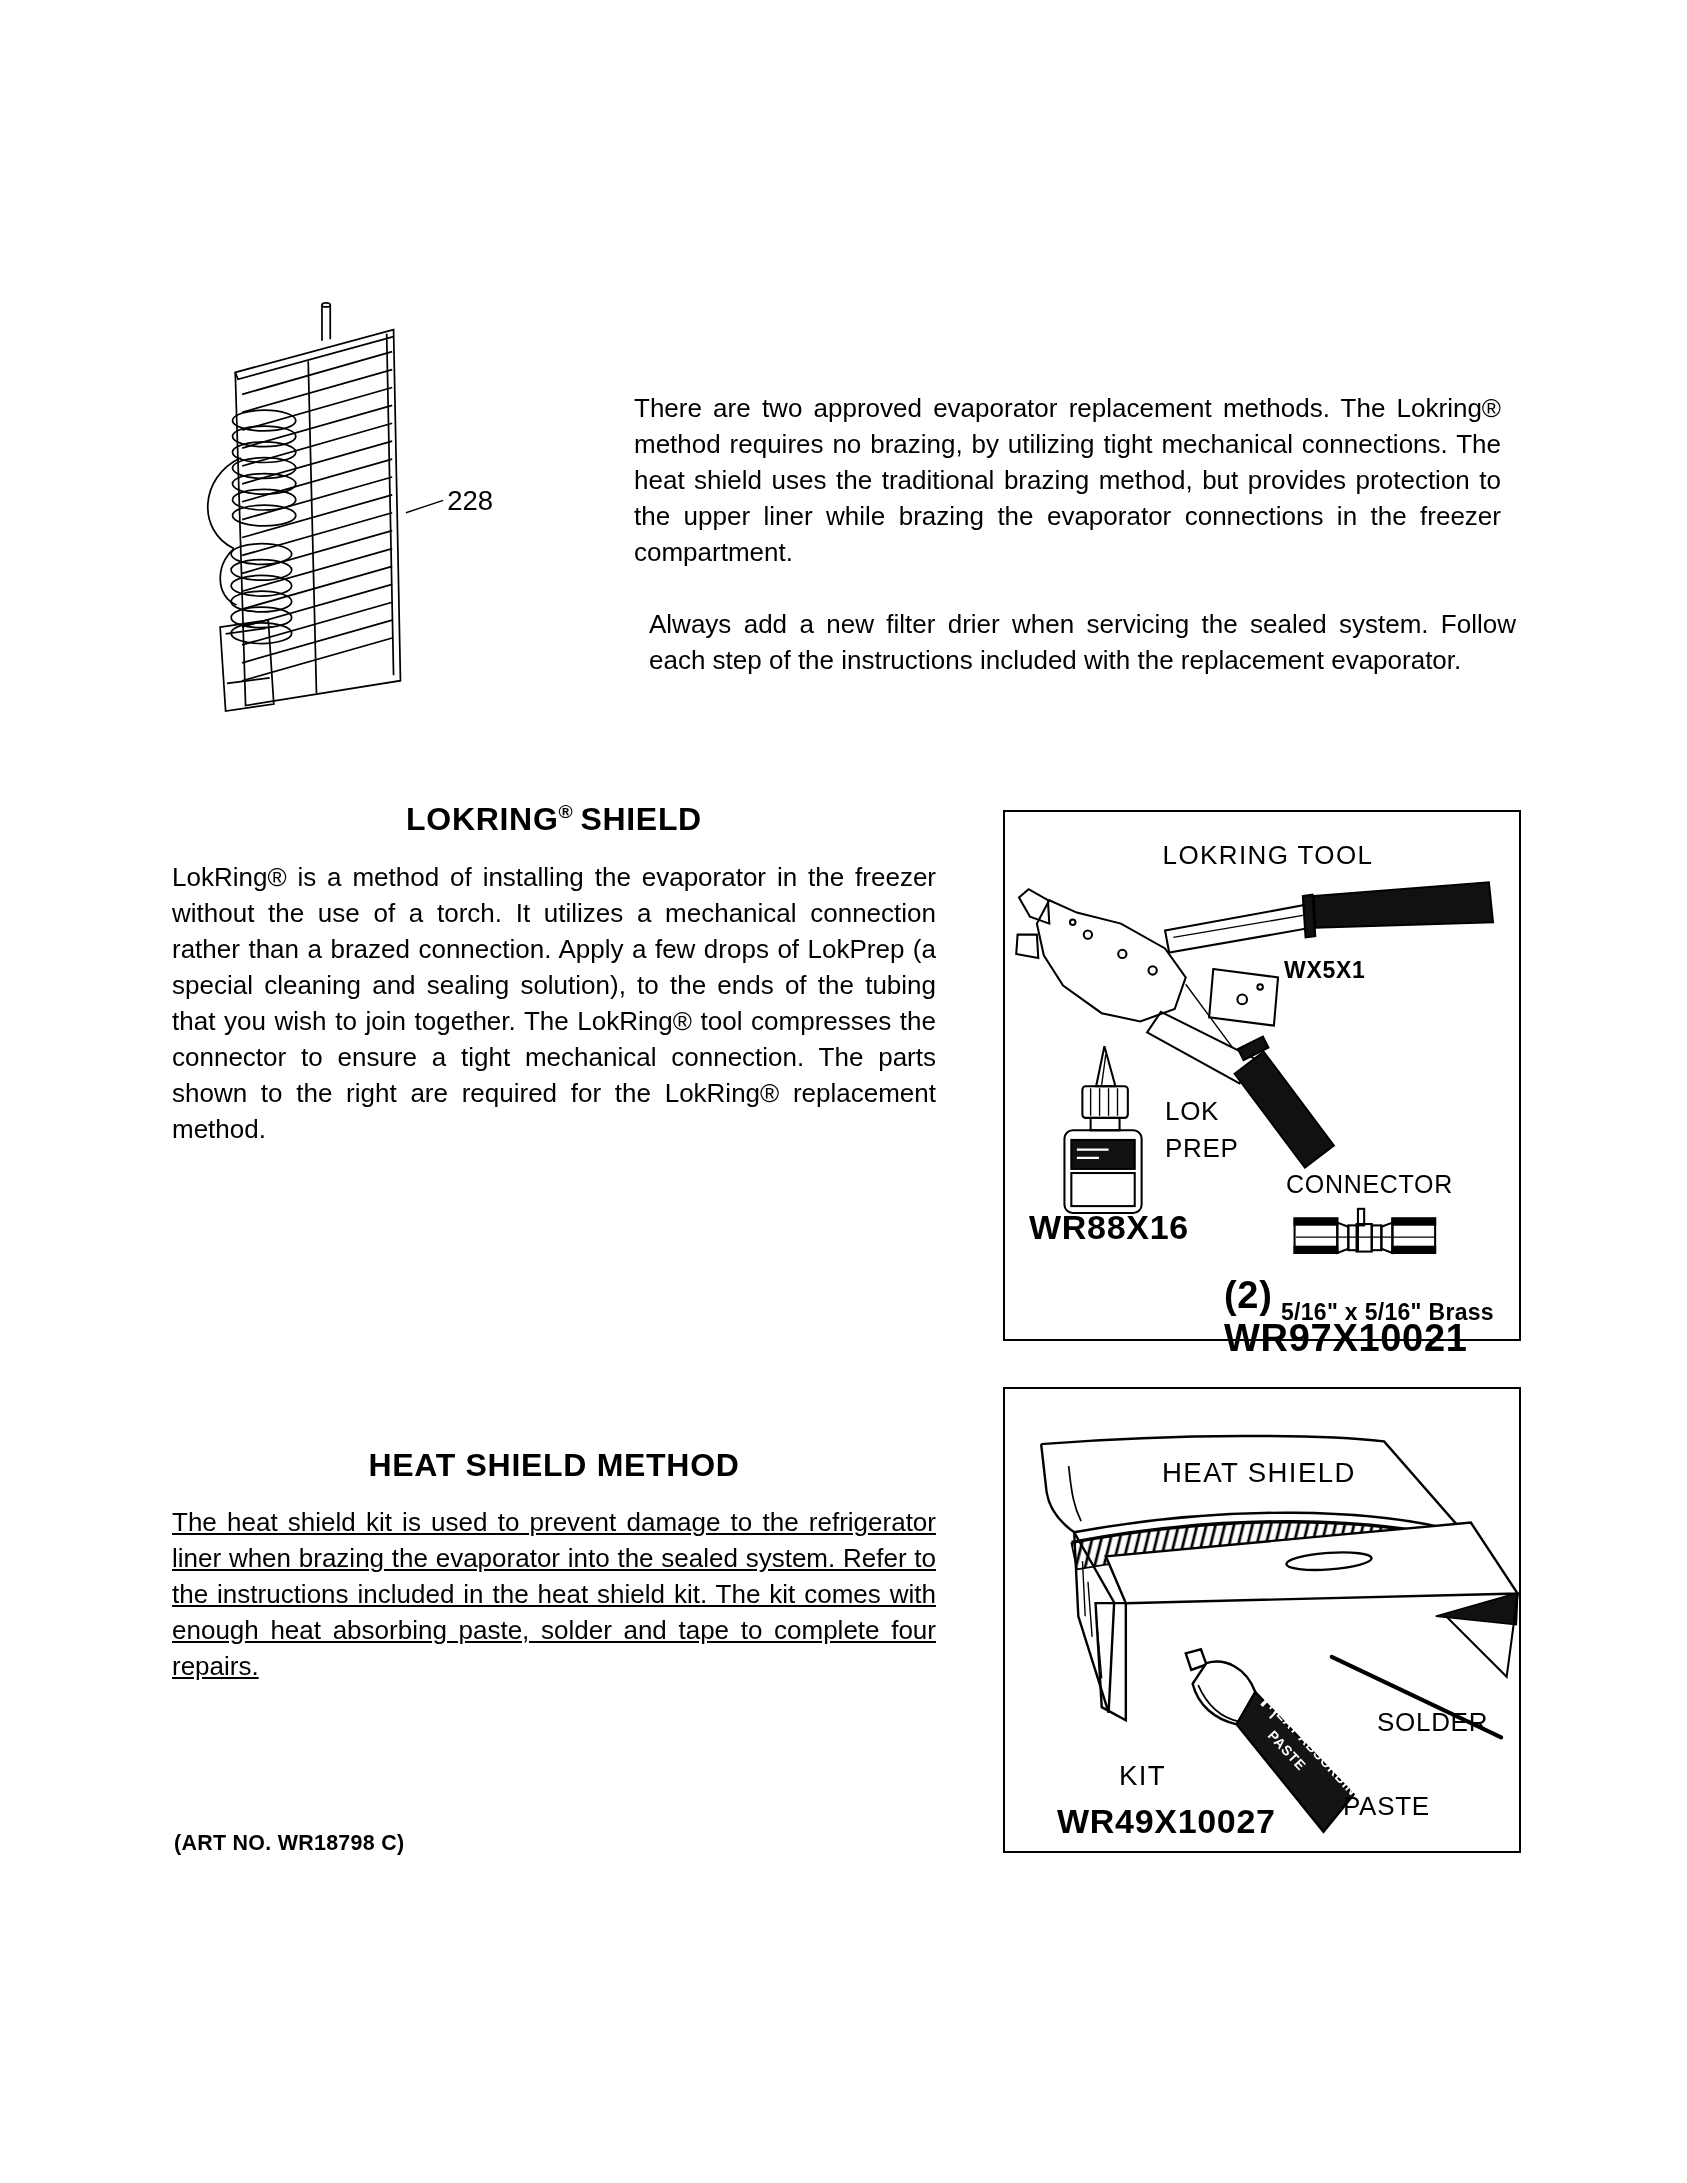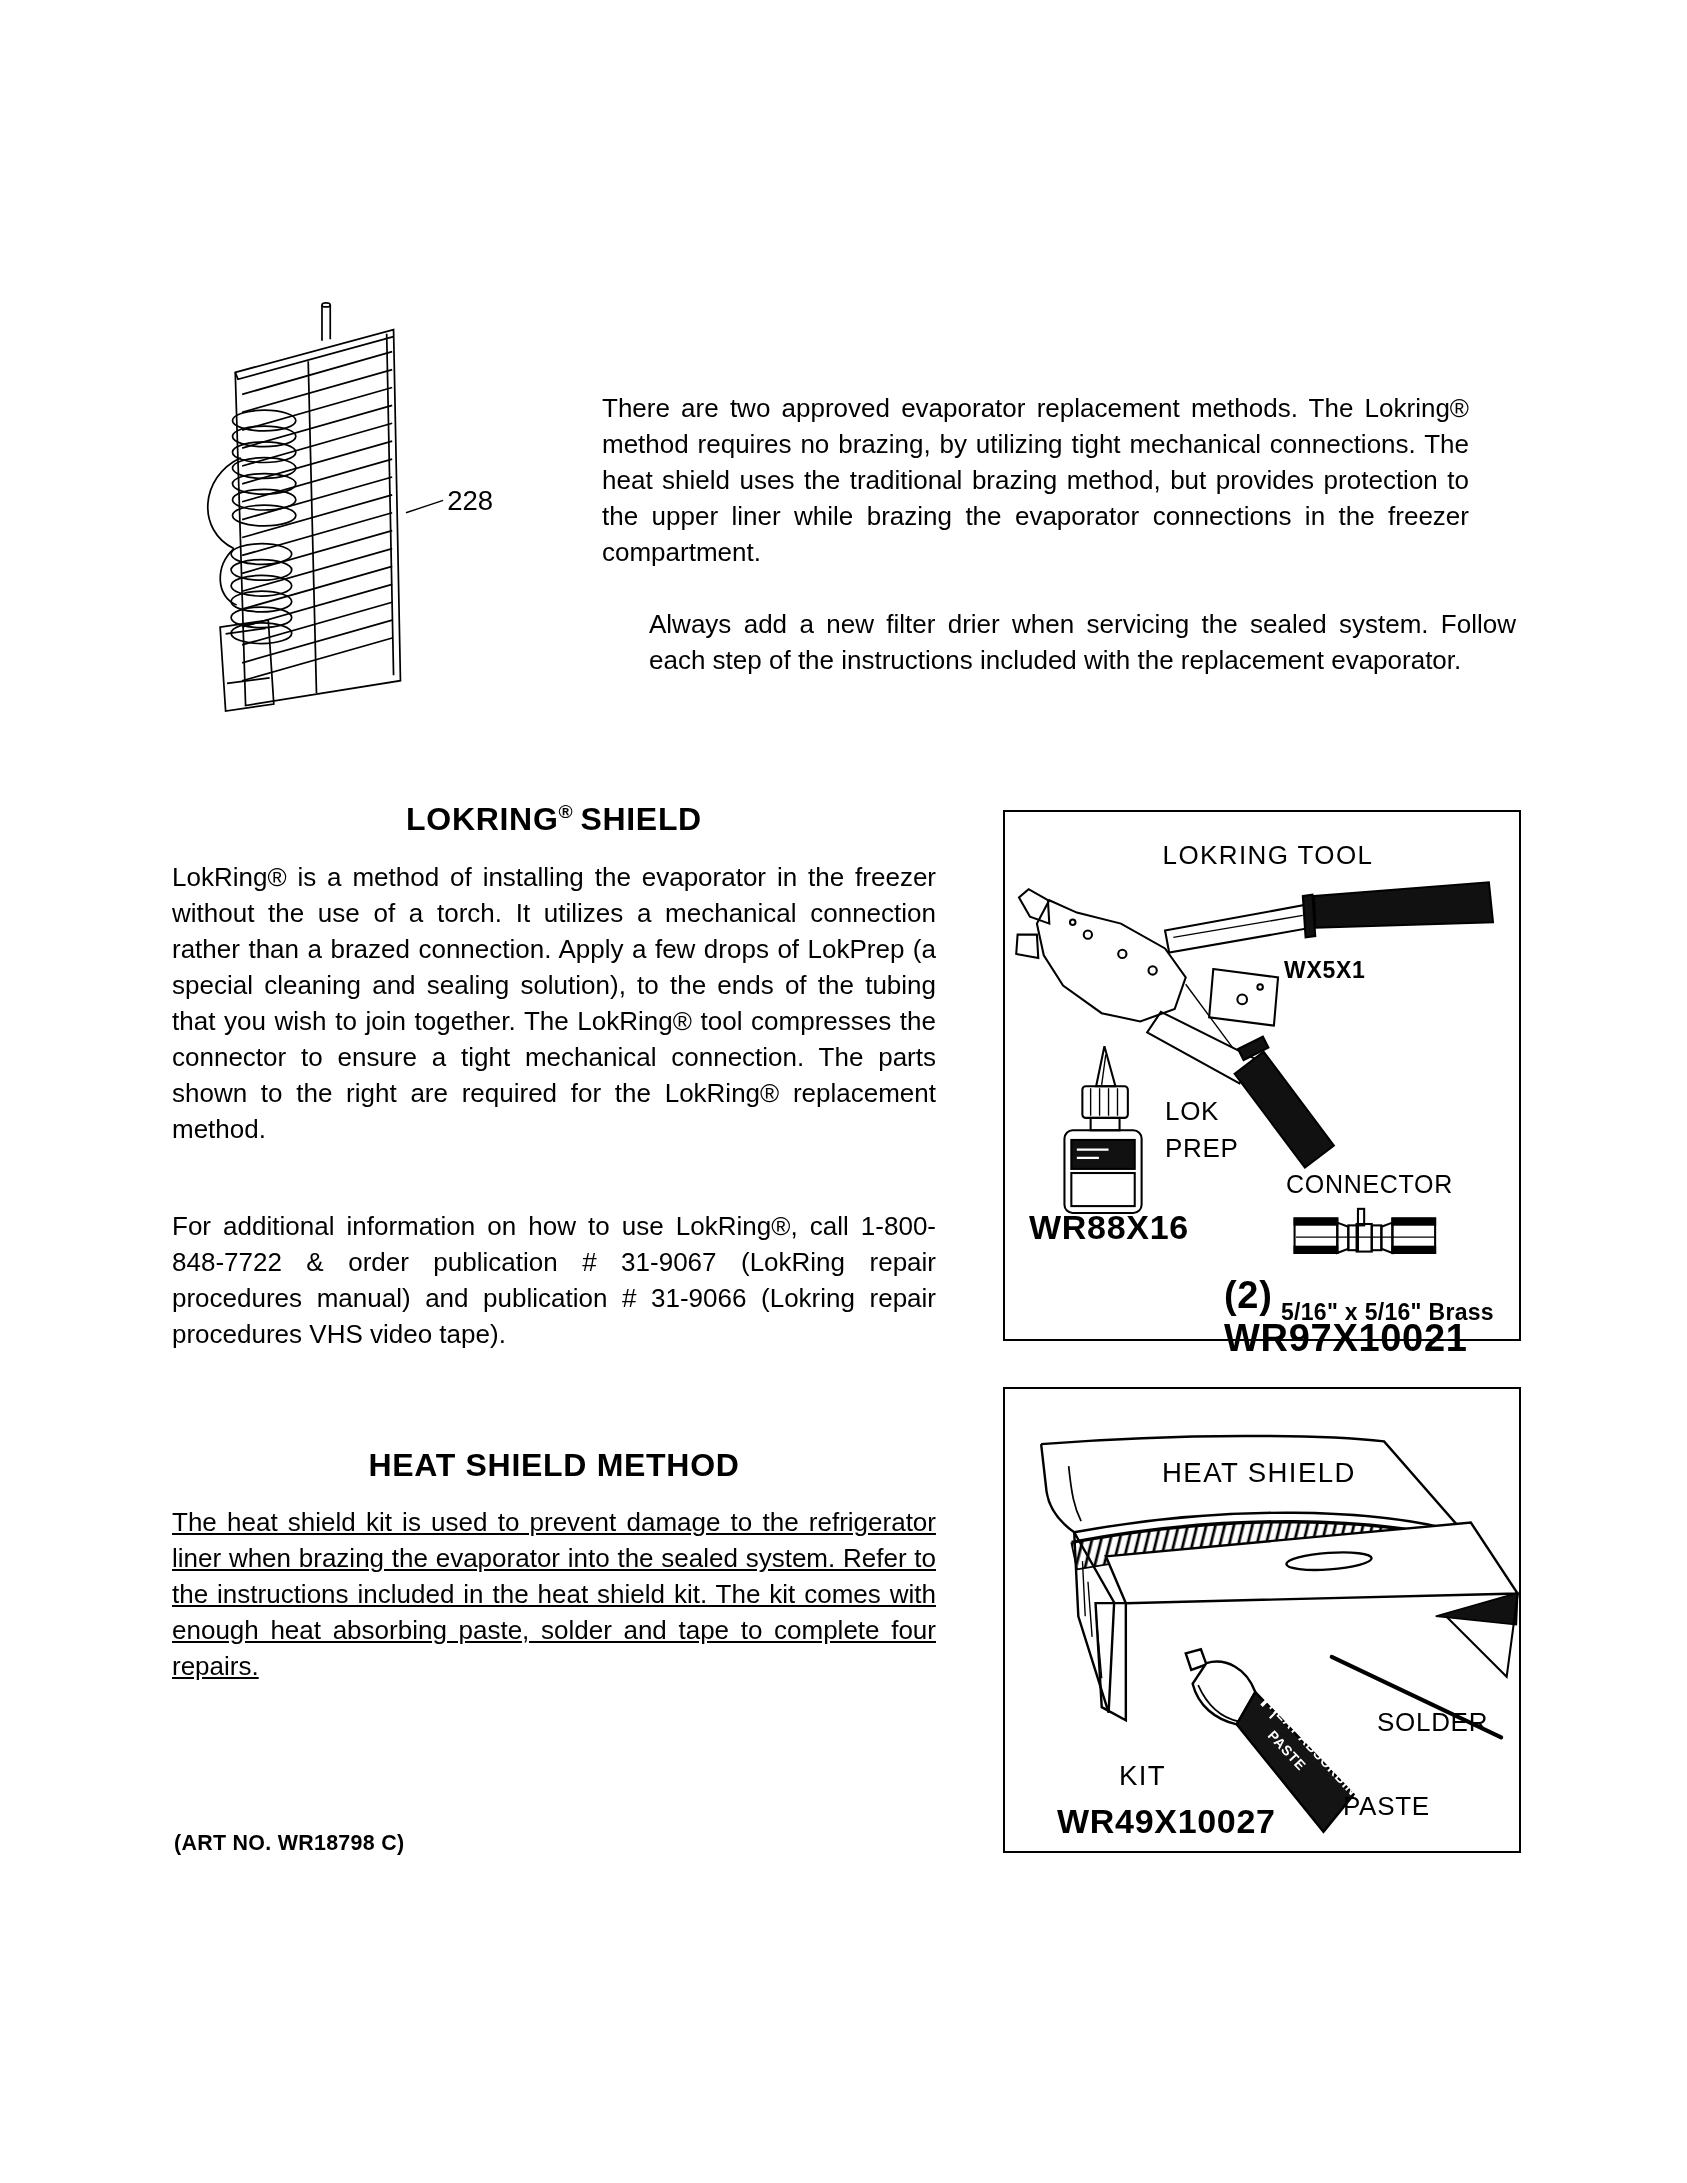--- a/index.html
+++ b/index.html
@@ -90,28 +90,27 @@
       <g>
         <path d="M48 478 L118 468 L126 590 L56 600 Z"></path>
         <path d="M56 488 L114 480 M58 560 L120 552"></path>
       </g>
 
       <path d="M318 312 L372 294" stroke-width="2"></path>
     </g>
     <text x="378" y="308" font-size="40" fill="#000">228</text>
   </svg>
 
-  <p class="abs jtext" style="left:602px;top:390px;width:867px;margin:0;">There are two approved evaporator replacement methods.  The Lokring® method requires no brazing, by utilizing tight mechanical connections.  The heat shield uses the traditional brazing method, but provides protection to the upper liner while brazing the evaporator connections in the freezer compartment.</p>
+  <p class="abs jtext" style="left:634px;top:390px;width:867px;margin:0;">There are two approved evaporator replacement methods.  The Lokring® method requires no brazing, by utilizing tight mechanical connections.  The heat shield uses the traditional brazing method, but provides protection to the upper liner while brazing the evaporator connections in the freezer compartment.</p>
   <p class="abs jtext" style="left:634px;top:591px;width:867px;margin:15px;">Always add a new filter drier when servicing the sealed system.  Follow each step of the instructions included with the replacement evaporator.</p>
 
   <div class="abs sec-heading" style="left:172px;top:801px;width:764px;">
     <span>LOKRING</span><sup>®</sup><span class="rest">SHIELD</span>
   </div>
   <p class="abs jtext" style="left:172px;top:859px;width:764px;margin:0;">LokRing® is a method of installing the evaporator in the freezer without the use of a torch.  It utilizes a mechanical connection rather than a brazed connection.  Apply a few drops of LokPrep (a special cleaning and sealing solution), to the ends of the tubing that you wish to join together.  The LokRing® tool compresses the connector to ensure a tight mechanical connection.  The parts shown to the right are required for the LokRing® replacement method.</p>
-  <p class="abs jtext" style="left:172px;top:1208px;width:764px;margin:0;">For additional information on how to use LokRing®, call 1-800-848-7722 &amp; order publication # 31-9067 (LokRing repair procedures manual) and publication # 31-9066 (Lokring repair procedures VHS video tape).</p>
 
   <div class="abs sec-heading" style="left:172px;top:1447px;width:764px;">HEAT SHIELD METHOD</div>
   <p class="abs jtext" style="left:172px;top:1504px;width:764px;margin:0;text-decoration:underline;">The heat shield kit is used to prevent damage to the refrigerator liner when brazing the evaporator into the sealed system.  Refer to the instructions included in the heat shield kit.  The kit comes with enough heat absorbing paste, solder and tape to complete four repairs.</p>
 
   <div class="artno" style="left:174px;top:1831px;">(ART NO. WR18798 C)</div>
 
   <div class="illus-box" style="left:1003px;top:810px;width:518px;height:531px;">
     <div class="box-title" style="top:27.6px;padding-left:12px;">LOKRING TOOL</div>
 
     <svg style="left:0;top:0;" width="513" height="525" viewBox="0 0 744 762">

